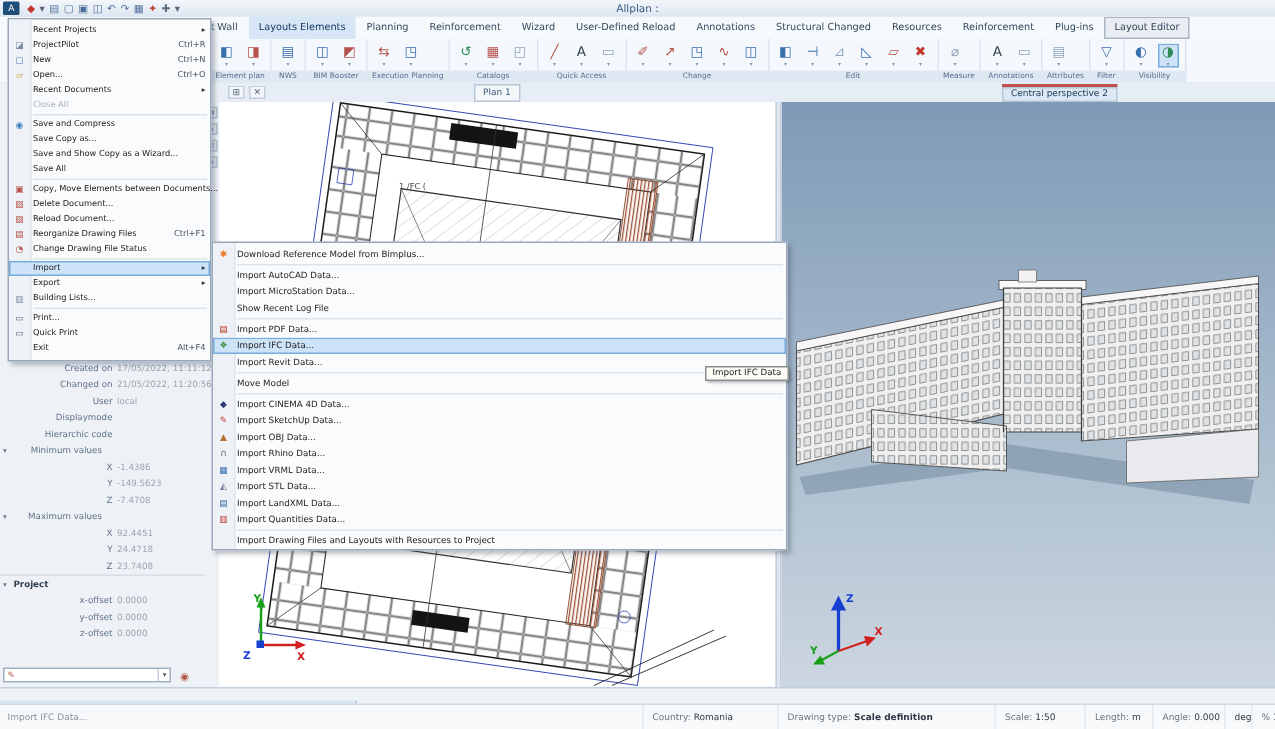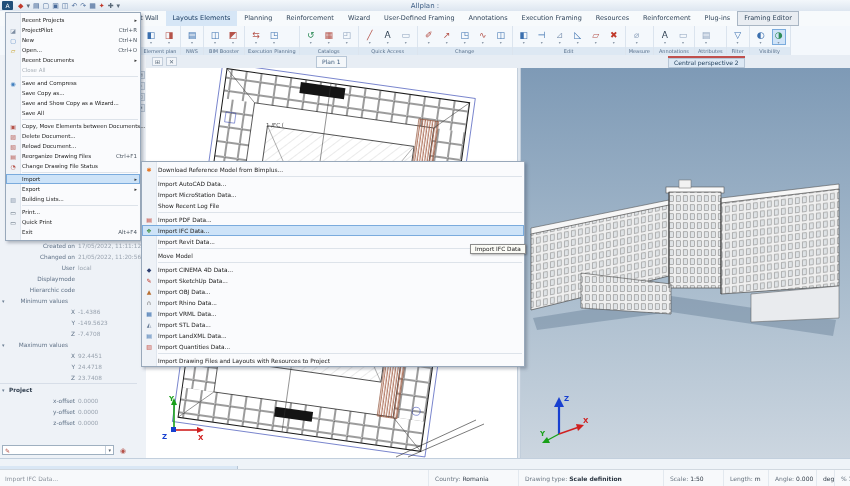--- a/index.html
+++ b/index.html
@@ -122,27 +122,27 @@
     <div class="wtitle">Allplan :</div>
   </div>
 
   <div class="tabrow">
       <div id="tabs">
         <div class="rtab">Precast Wall</div>
         <div class="rtab sel">Layouts Elements</div>
         <div class="rtab">Planning</div>
         <div class="rtab">Reinforcement</div>
         <div class="rtab">Wizard</div>
-        <div class="rtab">User-Defined Framing</div>
+        <div class="rtab">User-Defined Reload</div>
         <div class="rtab">Annotations</div>
-        <div class="rtab">Execution Framing</div>
+        <div class="rtab">Structural Changed</div>
         <div class="rtab">Resources</div>
         <div class="rtab">Reinforcement</div>
         <div class="rtab">Plug-ins</div>
-        <div class="rtab boxed">Framing Editor</div>
+        <div class="rtab boxed">Layout Editor</div>
       </div>
     </div>
 
   <div class="ribbon">
       <div id="groups">
         <div class="rgroup">
           <div class="ricons">
             <div class="ricon">
               <span class="glyph" style="color: rgb(58, 111, 174);">◧</span>
               <span class="caret">▾</span>

